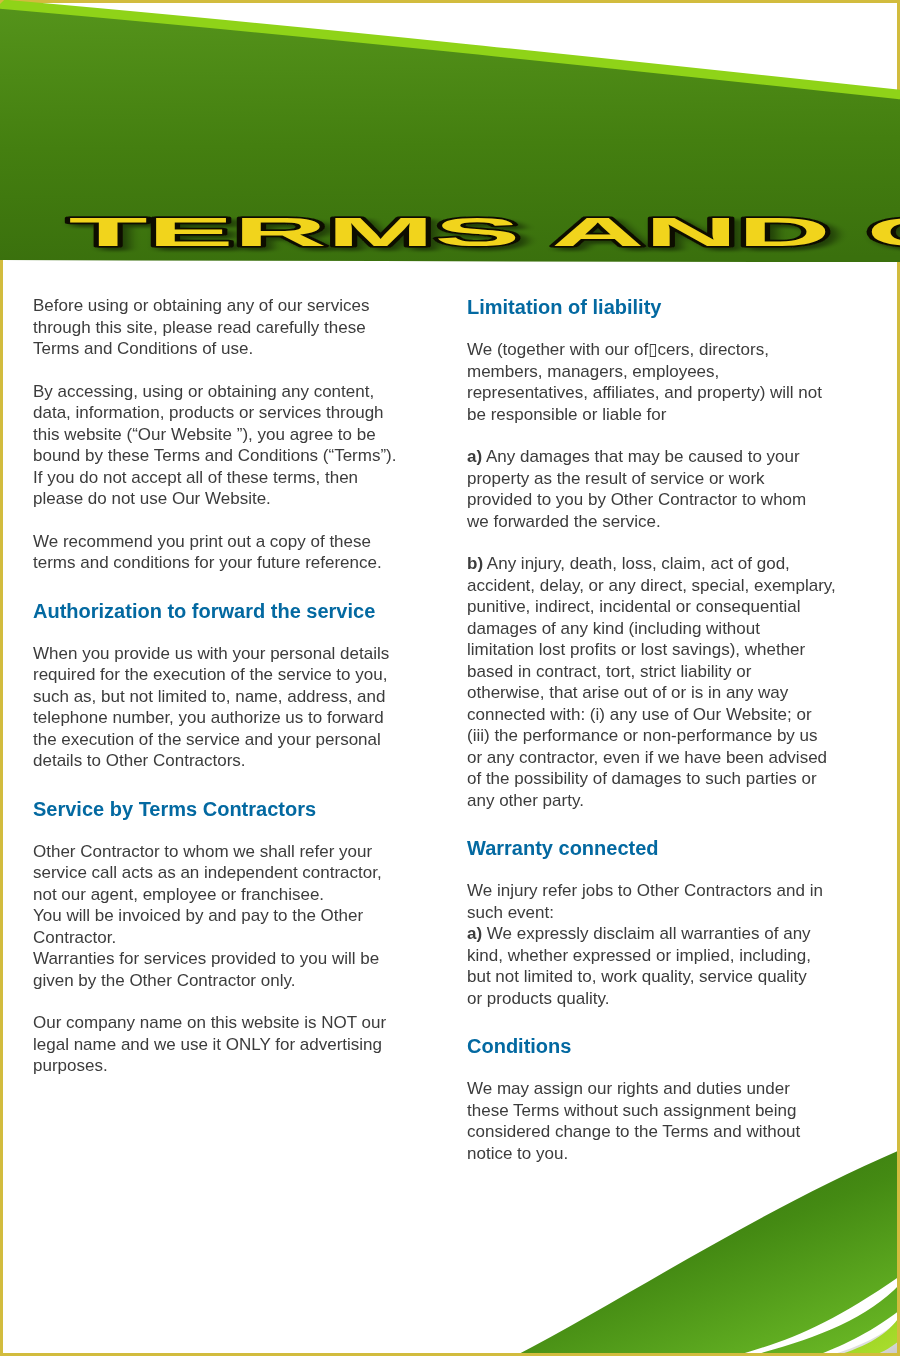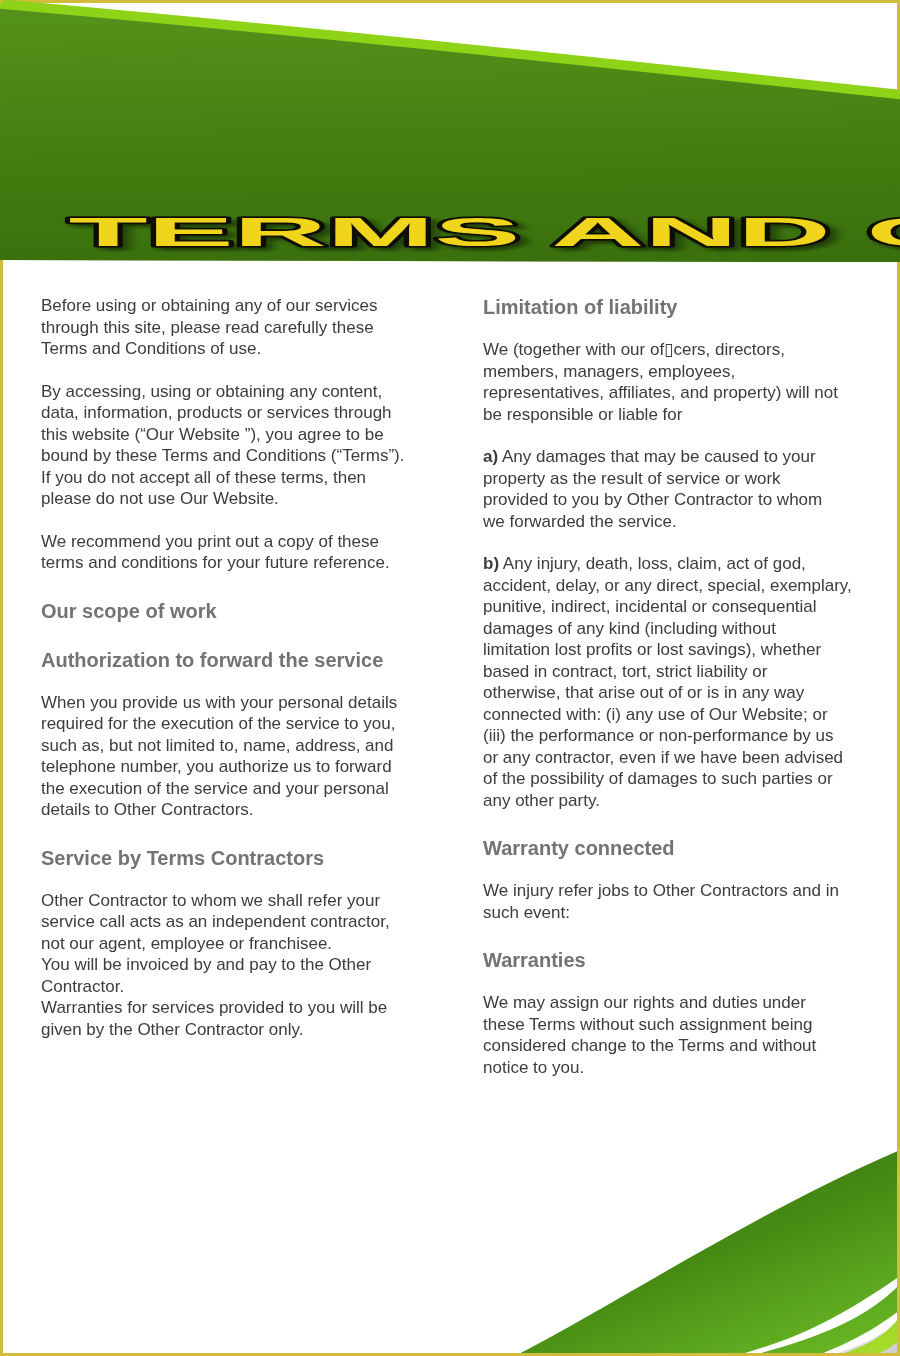--- a/index.html
+++ b/index.html
@@ -7,26 +7,26 @@
     position:relative;width:900px;height:1356px;overflow:hidden;background:#ffffff;
     font-family:"Liberation Sans","DejaVu Sans",sans-serif;
   }
   .footer-art{position:absolute;left:0;top:0;width:900px;height:1356px;z-index:0;pointer-events:none;}
   .border-overlay{position:absolute;left:0;top:0;right:0;bottom:0;border:3px solid #d2bc3e;z-index:1;pointer-events:none;}
   .header-art{position:absolute;left:0;top:0;width:900px;height:262px;z-index:2;pointer-events:none;}
   .content{
     position:absolute;left:33px;right:28px;top:295px;z-index:3;
     display:flex;gap:14px;
   }
-  .col{min-width:0;margin-left:8px;}
+  .col{min-width:0;}
   .col-left{width:420px;flex:none;}
   .col-right{flex:1;}
   .col > :first-child{margin-top:0;}
   .section-heading{
-    font-size:20px;line-height:24px;font-weight:bold;color:#737373;
+    font-size:20px;line-height:24px;font-weight:bold;color:#0369a1;
     margin:25px 0 20px 0;
   }
   .para{
     font-size:17px;line-height:21.5px;color:#3c3c3c;
     margin:0 0 21px 0;white-space:pre-line;
   }
   .para.tight{margin-bottom:0;}
   .para b{font-weight:bold;}
 </style>
 </head>
@@ -118,36 +118,38 @@
 through this site, please read carefully these
 Terms and Conditions of use.</p>
         <p class="para">By accessing, using or obtaining any content,
 data, information, products or services through
 this website (“Our Website ”), you agree to be
 bound by these Terms and Conditions (“Terms”).
 If you do not accept all of these terms, then
 please do not use Our Website.</p>
         <p class="para">We recommend you print out a copy of these
 terms and conditions for your future reference.</p>
-        <h3 class="section-heading">Our scope of work</h3>
         <h3 class="section-heading">Authorization to forward the service</h3>
         <p class="para">When you provide us with your personal details
 required for the execution of the service to you,
 such as, but not limited to, name, address, and
 telephone number, you authorize us to forward
 the execution of the service and your personal
 details to Other Contractors.</p>
         <h3 class="section-heading">Service by Terms Contractors</h3>
         <p class="para">Other Contractor to whom we shall refer your
 service call acts as an independent contractor,
 not our agent, employee or franchisee.
 You will be invoiced by and pay to the Other
 Contractor.
 Warranties for services provided to you will be
 given by the Other Contractor only.</p>
+        <p class="para">Our company name on this website is NOT our
+legal name and we use it ONLY for advertising
+purposes.</p>
       </div>
     <div class="col col-right" id="right-col">
         <h3 class="section-heading">Limitation of liability</h3>
         <p class="para">We (together with our of▯cers, directors,
 members, managers, employees,
 representatives, affiliates, and property) will not
 be responsible or liable for</p>
         <p class="para"><b>a)</b> Any damages that may be caused to your
 property as the result of service or work
 provided to you by Other Contractor to whom
@@ -160,21 +162,25 @@
 based in contract, tort, strict liability or
 otherwise, that arise out of or is in any way
 connected with: (i) any use of Our Website; or
 (iii) the performance or non-performance by us
 or any contractor, even if we have been advised
 of the possibility of damages to such parties or
 any other party.</p>
         <h3 class="section-heading">Warranty connected</h3>
         <p class="para tight">We injury refer jobs to Other Contractors and in
 such event:</p>
-        <h3 class="section-heading">Warranties</h3>
+        <p class="para tight"><b>a)</b> We expressly disclaim all warranties of any
+kind, whether expressed or implied, including,
+but not limited to, work quality, service quality
+or products quality.</p>
+        <h3 class="section-heading">Conditions</h3>
         <p class="para">We may assign our rights and duties under
 these Terms without such assignment being
 considered change to the Terms and without
 notice to you.</p>
       </div>
   </div>
 
 </div>
 
 </body></html>

